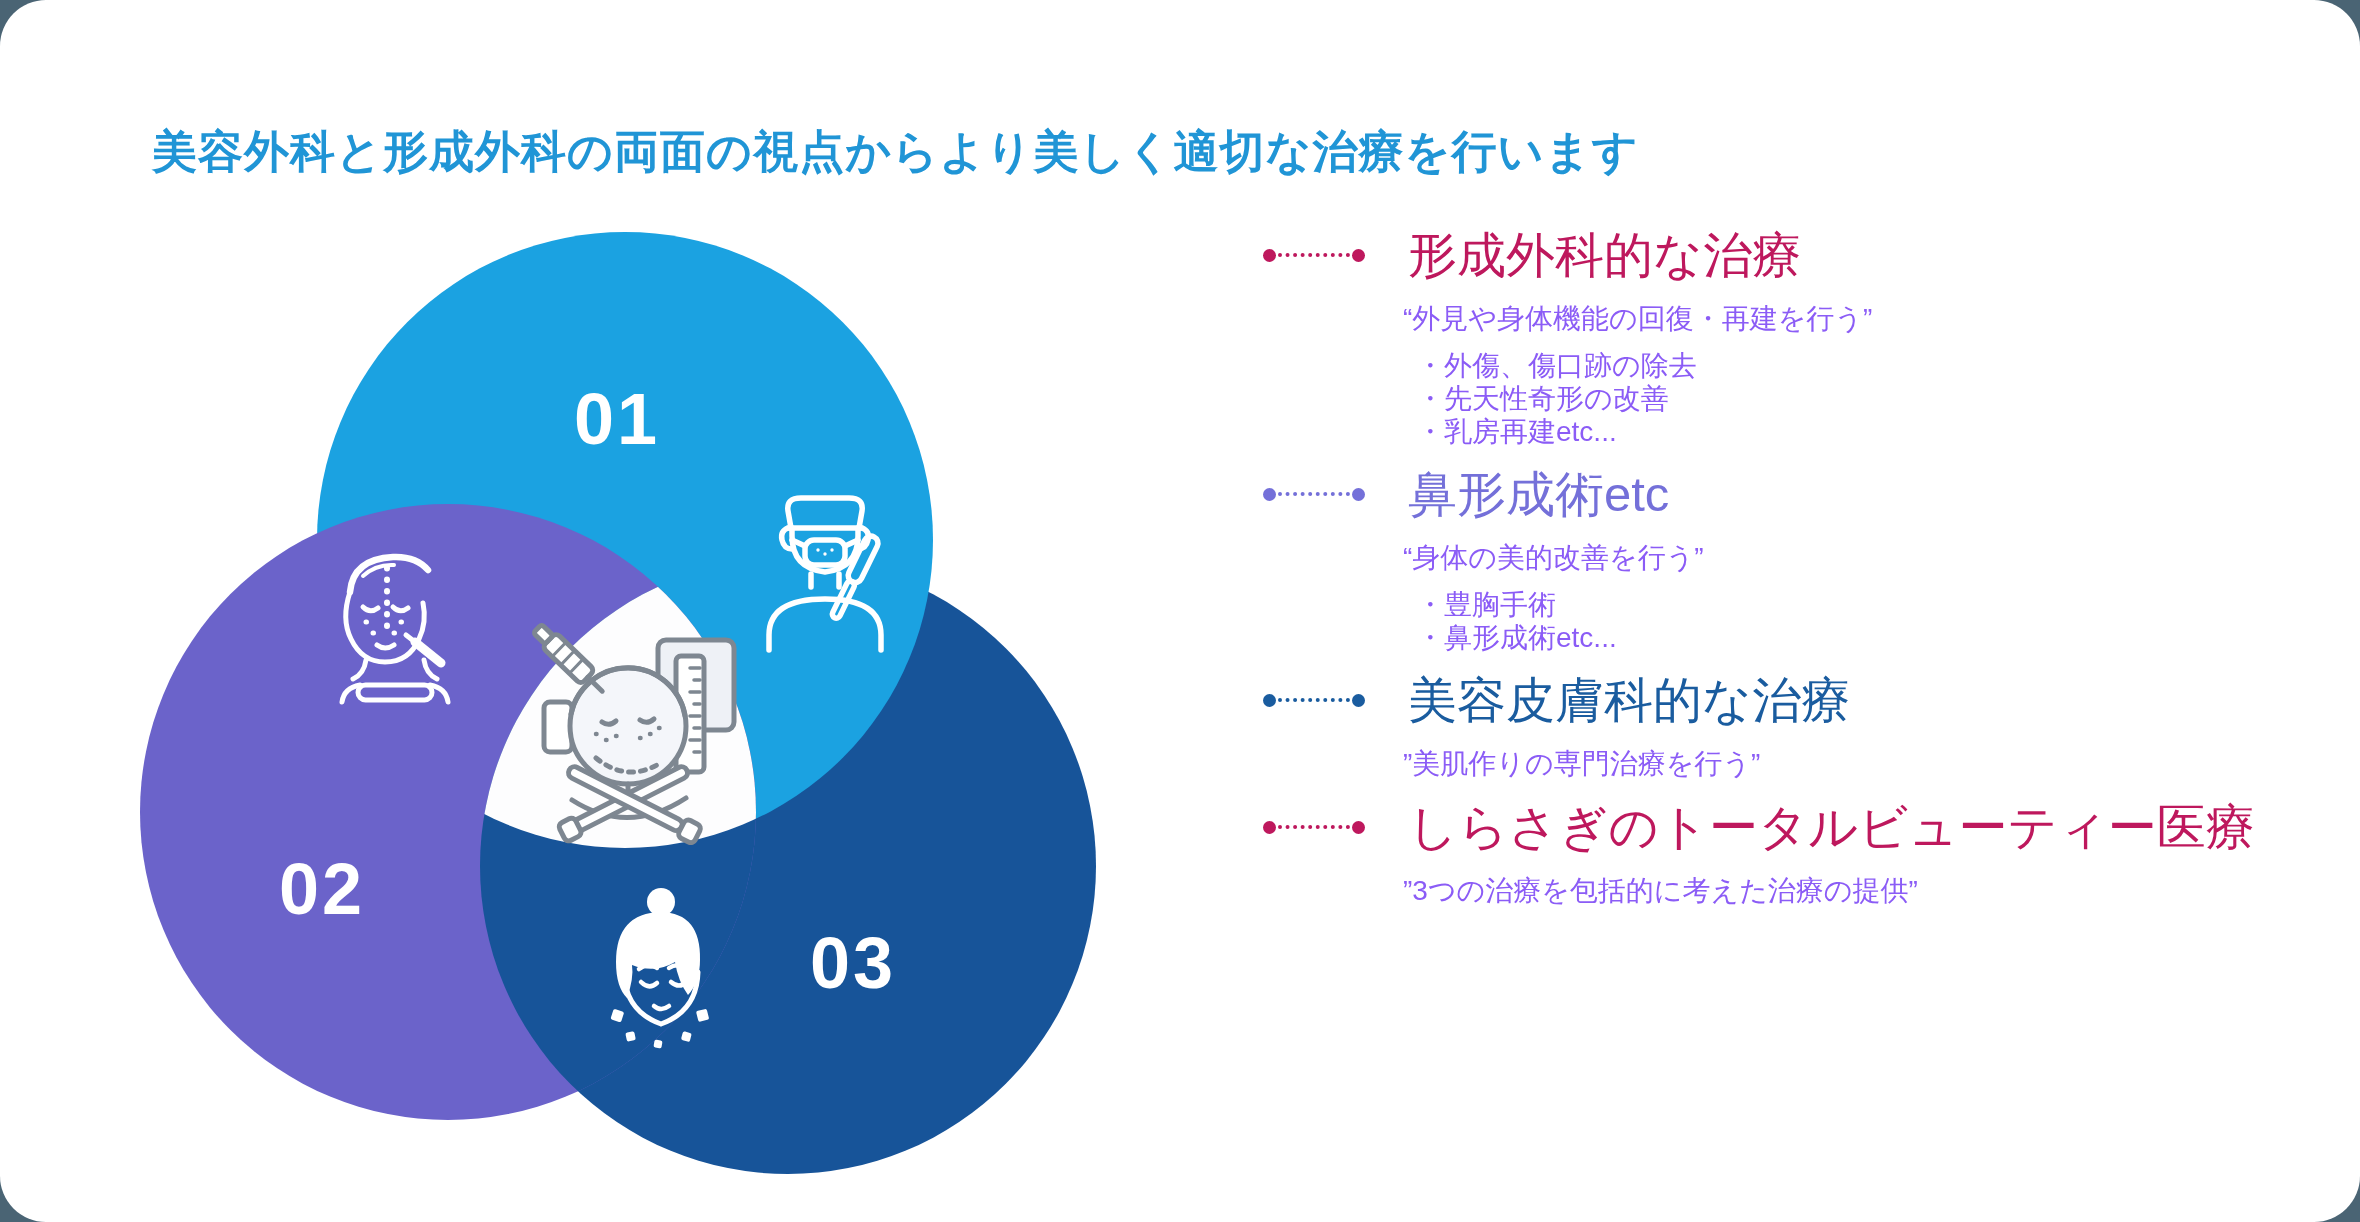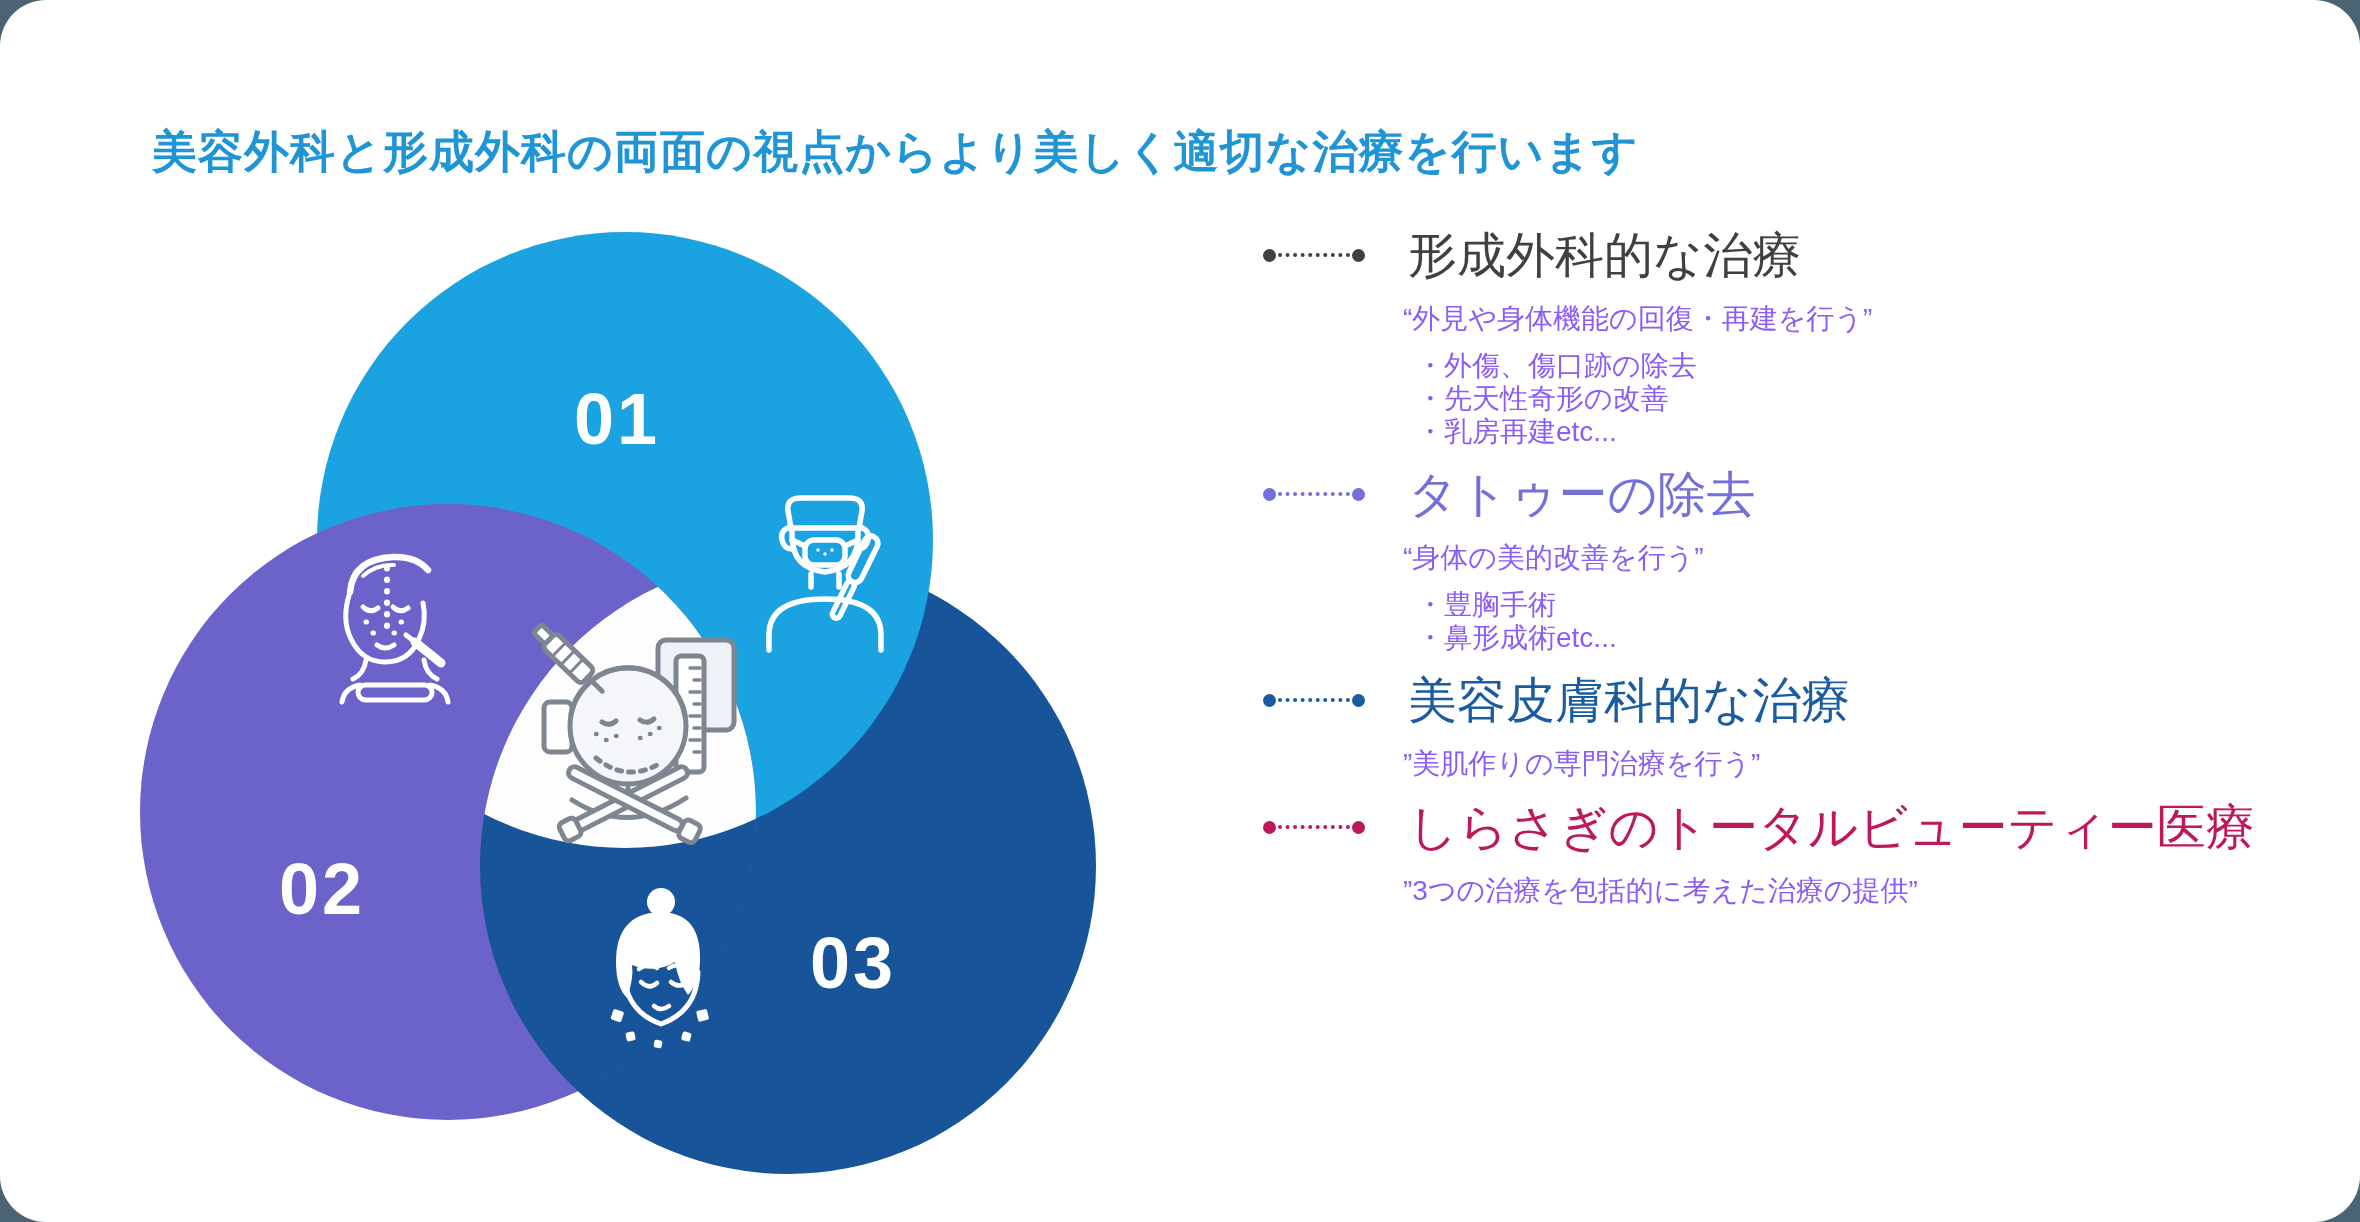--- a/index.html
+++ b/index.html
@@ -139,21 +139,21 @@
           <rect x="24" y="166" width="126" height="12" rx="6" fill="#ffffff"></rect>
           <rect x="150" y="162" width="18" height="20" rx="5" fill="#ffffff"></rect>
         </g>
       </g>
     </svg>
   </div>
 
   <div class="right-col">
 
     <div class="section">
-      <div class="section-header" style="color: #404040;">
+      <div class="section-header" style="color: #be185d;">
         <span class="leader">
             <span class="dot"></span>
             <span class="line"></span>
             <span class="dot"></span>
           </span>
         <span class="section-title">形成外科的な治療</span>
       </div>
       <div class="section-body">
         <div class="quote">“外見や身体機能の回復・再建を行う”</div>
         <ul class="items">
@@ -164,21 +164,21 @@
       </div>
     </div>
 
     <div class="section">
       <div class="section-header" style="color: rgb(116, 112, 217);">
         <span class="leader">
             <span class="dot"></span>
             <span class="line"></span>
             <span class="dot"></span>
           </span>
-        <span class="section-title">タトゥーの除去</span>
+        <span class="section-title">鼻形成術etc</span>
       </div>
       <div class="section-body">
         <div class="quote">“身体の美的改善を行う”</div>
         <ul class="items">
           <li>・豊胸手術</li>
           <li>・鼻形成術etc...</li>
         </ul>
       </div>
     </div>
 

